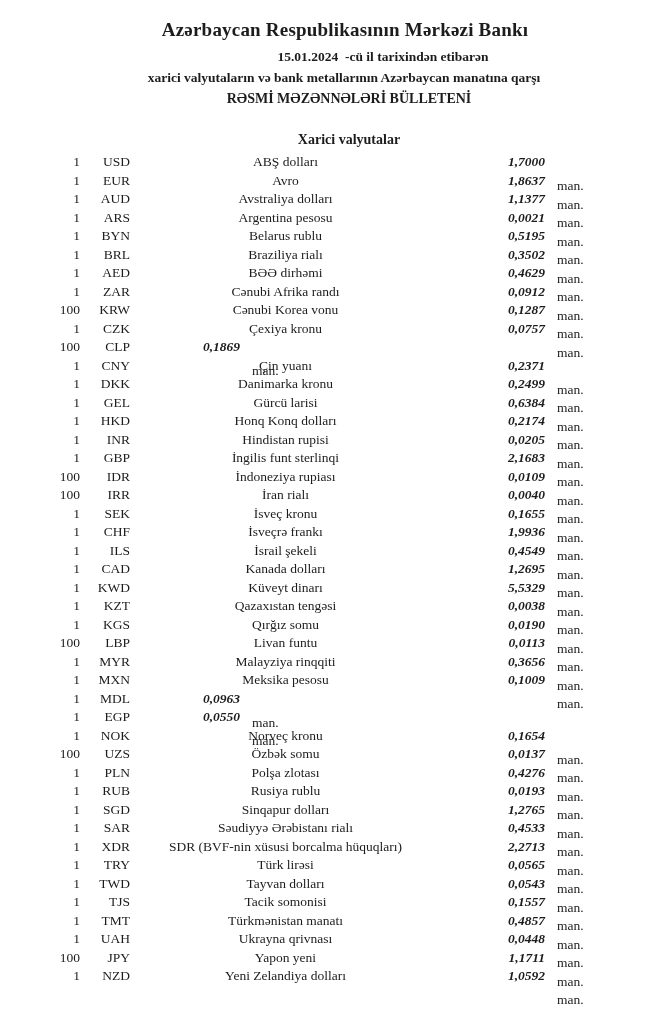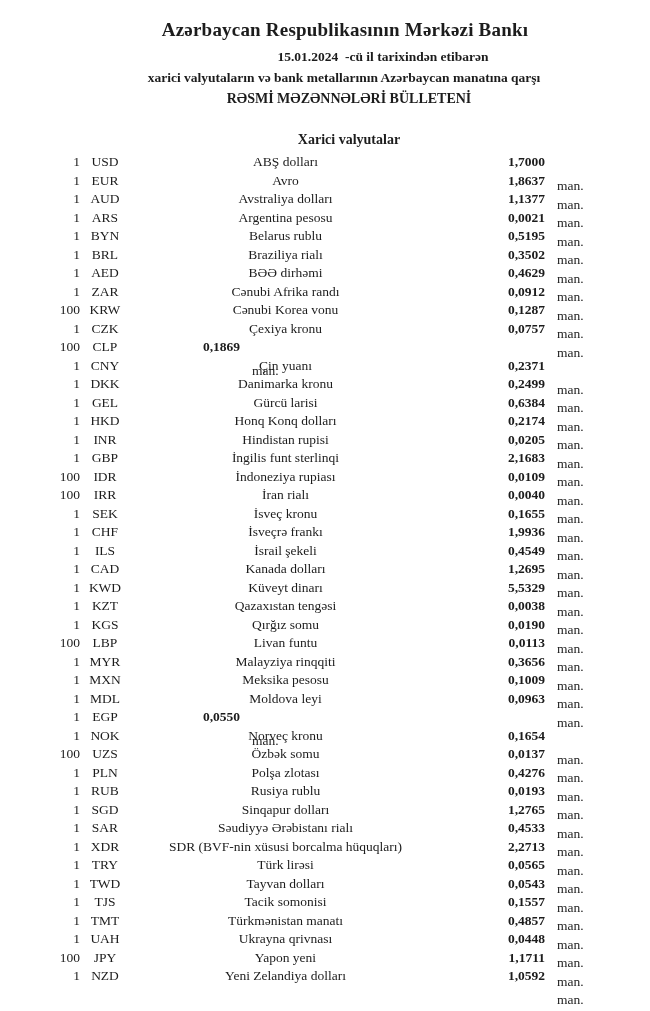--- a/index.html
+++ b/index.html
@@ -44,34 +44,35 @@
     box-sizing: border-box;
     width: 650px;
   }
   .col-nominal {
     width: 80px;
     text-align: right;
     flex: 0 0 auto;
   }
   .col-code {
     width: 50px;
-    text-align: center;
+    text-align: right;
     flex: 0 0 auto;
   }
   .col-name {
     flex: 1 1 auto;
     margin-left: 6px;
     text-align: center;
     overflow: hidden;
     white-space: nowrap;
   }
   .col-rate {
     width: 110px;
     text-align: right;
     font-weight: bold;
+    font-style: italic;
     flex: 0 0 auto;
   }
   .col-unit {
     width: 45px;
     margin-left: 12px;
     text-align: left;
     flex: 0 0 auto;
     margin-top: 24px;
   }
 </style>
@@ -313,21 +314,20 @@
     <span class="col-nominal">1</span>
     <span class="col-code">MXN</span>
     <span class="col-name">Meksika pesosu</span>
     <span class="col-rate">0,1009</span>
     <span class="col-unit">man.</span>
   </div>
 
   <div class="row">
     <span class="col-nominal">1</span>
     <span class="col-code">MDL</span>
-    <span class="col-name">Moldova leyi</span>
     <span class="col-rate">0,0963</span>
     <span class="col-unit">man.</span>
   </div>
 
   <div class="row">
     <span class="col-nominal">1</span>
     <span class="col-code">EGP</span>
     <span class="col-rate">0,0550</span>
     <span class="col-unit">man.</span>
   </div>

